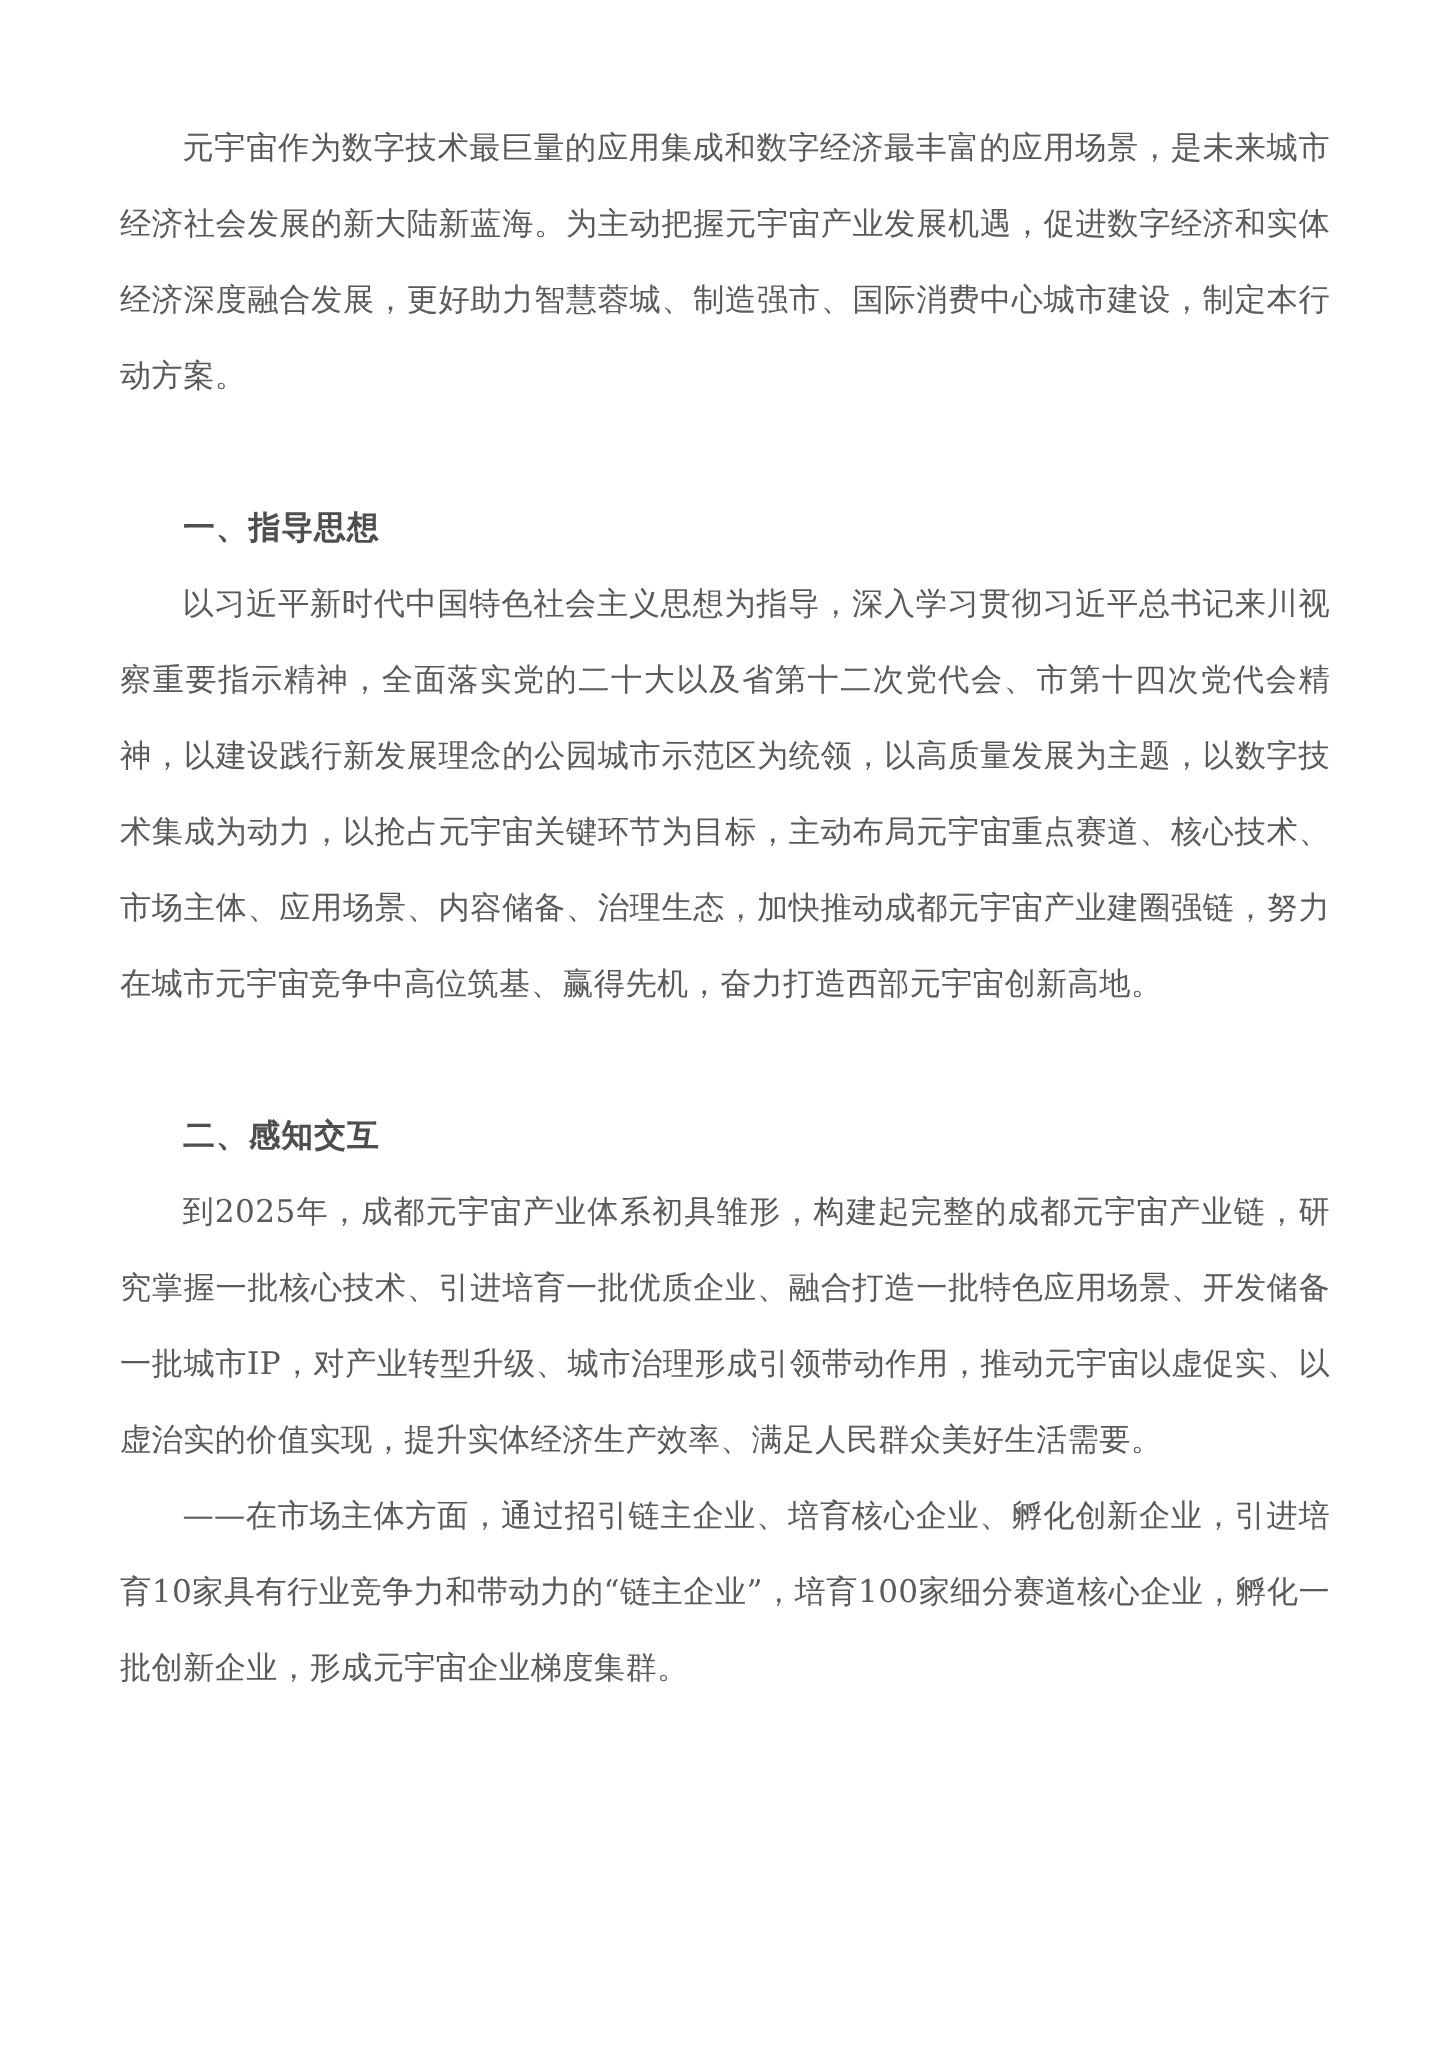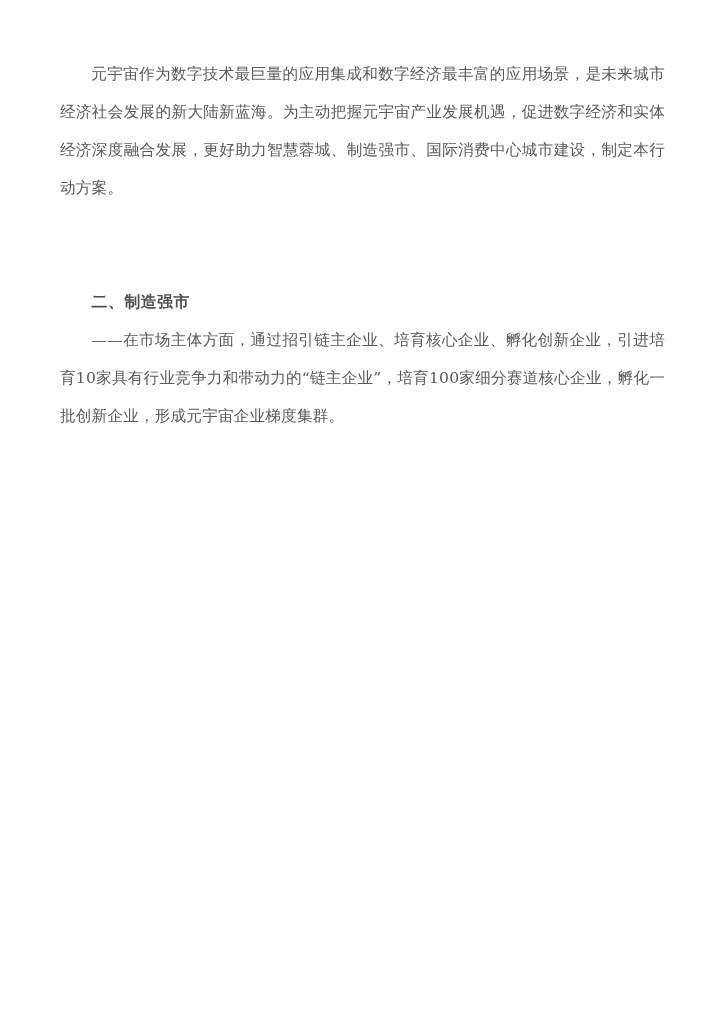--- a/index.html
+++ b/index.html
@@ -52,25 +52,28 @@
 </head>
 <body>
 
 <div class="page">
   <div class="doc-body">
 
     <p class="para">元宇宙作为数字技术最巨量的应用集成和数字经济最丰富的应用场景，是未来城市经济社会发展的新大陆新蓝海。为主动把握元宇宙产业发展机遇，促进数字经济和实体经济深度融合发展，更好助力智慧蓉城、制造强市、国际消费中心城市建设，制定本行动方案。</p>
 
     <div class="gap-large"></div>
 
+    <h2 class="heading">一、指导思想</h2>
 
+    <p class="para">以习近平新时代中国特色社会主义思想为指导，深入学习贯彻习近平总书记来川视察重要指示精神，全面落实党的二十大以及省第十二次党代会、市第十四次党代会精神，以建设践行新发展理念的公园城市示范区为统领，以高质量发展为主题，以数字技术集成为动力，以抢占元宇宙关键环节为目标，主动布局元宇宙重点赛道、核心技术、市场主体、应用场景、内容储备、治理生态，加快推动成都元宇宙产业建圈强链，努力在城市元宇宙竞争中高位筑基、赢得先机，奋力打造西部元宇宙创新高地。</p>
 
     <div class="gap-large"></div>
 
-    <h2 class="heading">二、制造强市</h2>
+    <h2 class="heading">二、感知交互</h2>
 
+    <p class="para">到2025年，成都元宇宙产业体系初具雏形，构建起完整的成都元宇宙产业链，研究掌握一批核心技术、引进培育一批优质企业、融合打造一批特色应用场景、开发储备一批城市IP，对产业转型升级、城市治理形成引领带动作用，推动元宇宙以虚促实、以虚治实的价值实现，提升实体经济生产效率、满足人民群众美好生活需要。</p>
 
 
 
     <p class="para">——在市场主体方面，通过招引链主企业、培育核心企业、孵化创新企业，引进培育10家具有行业竞争力和带动力的“链主企业”，培育100家细分赛道核心企业，孵化一批创新企业，形成元宇宙企业梯度集群。</p>
 
   </div>
 </div>
 
 </body></html>

